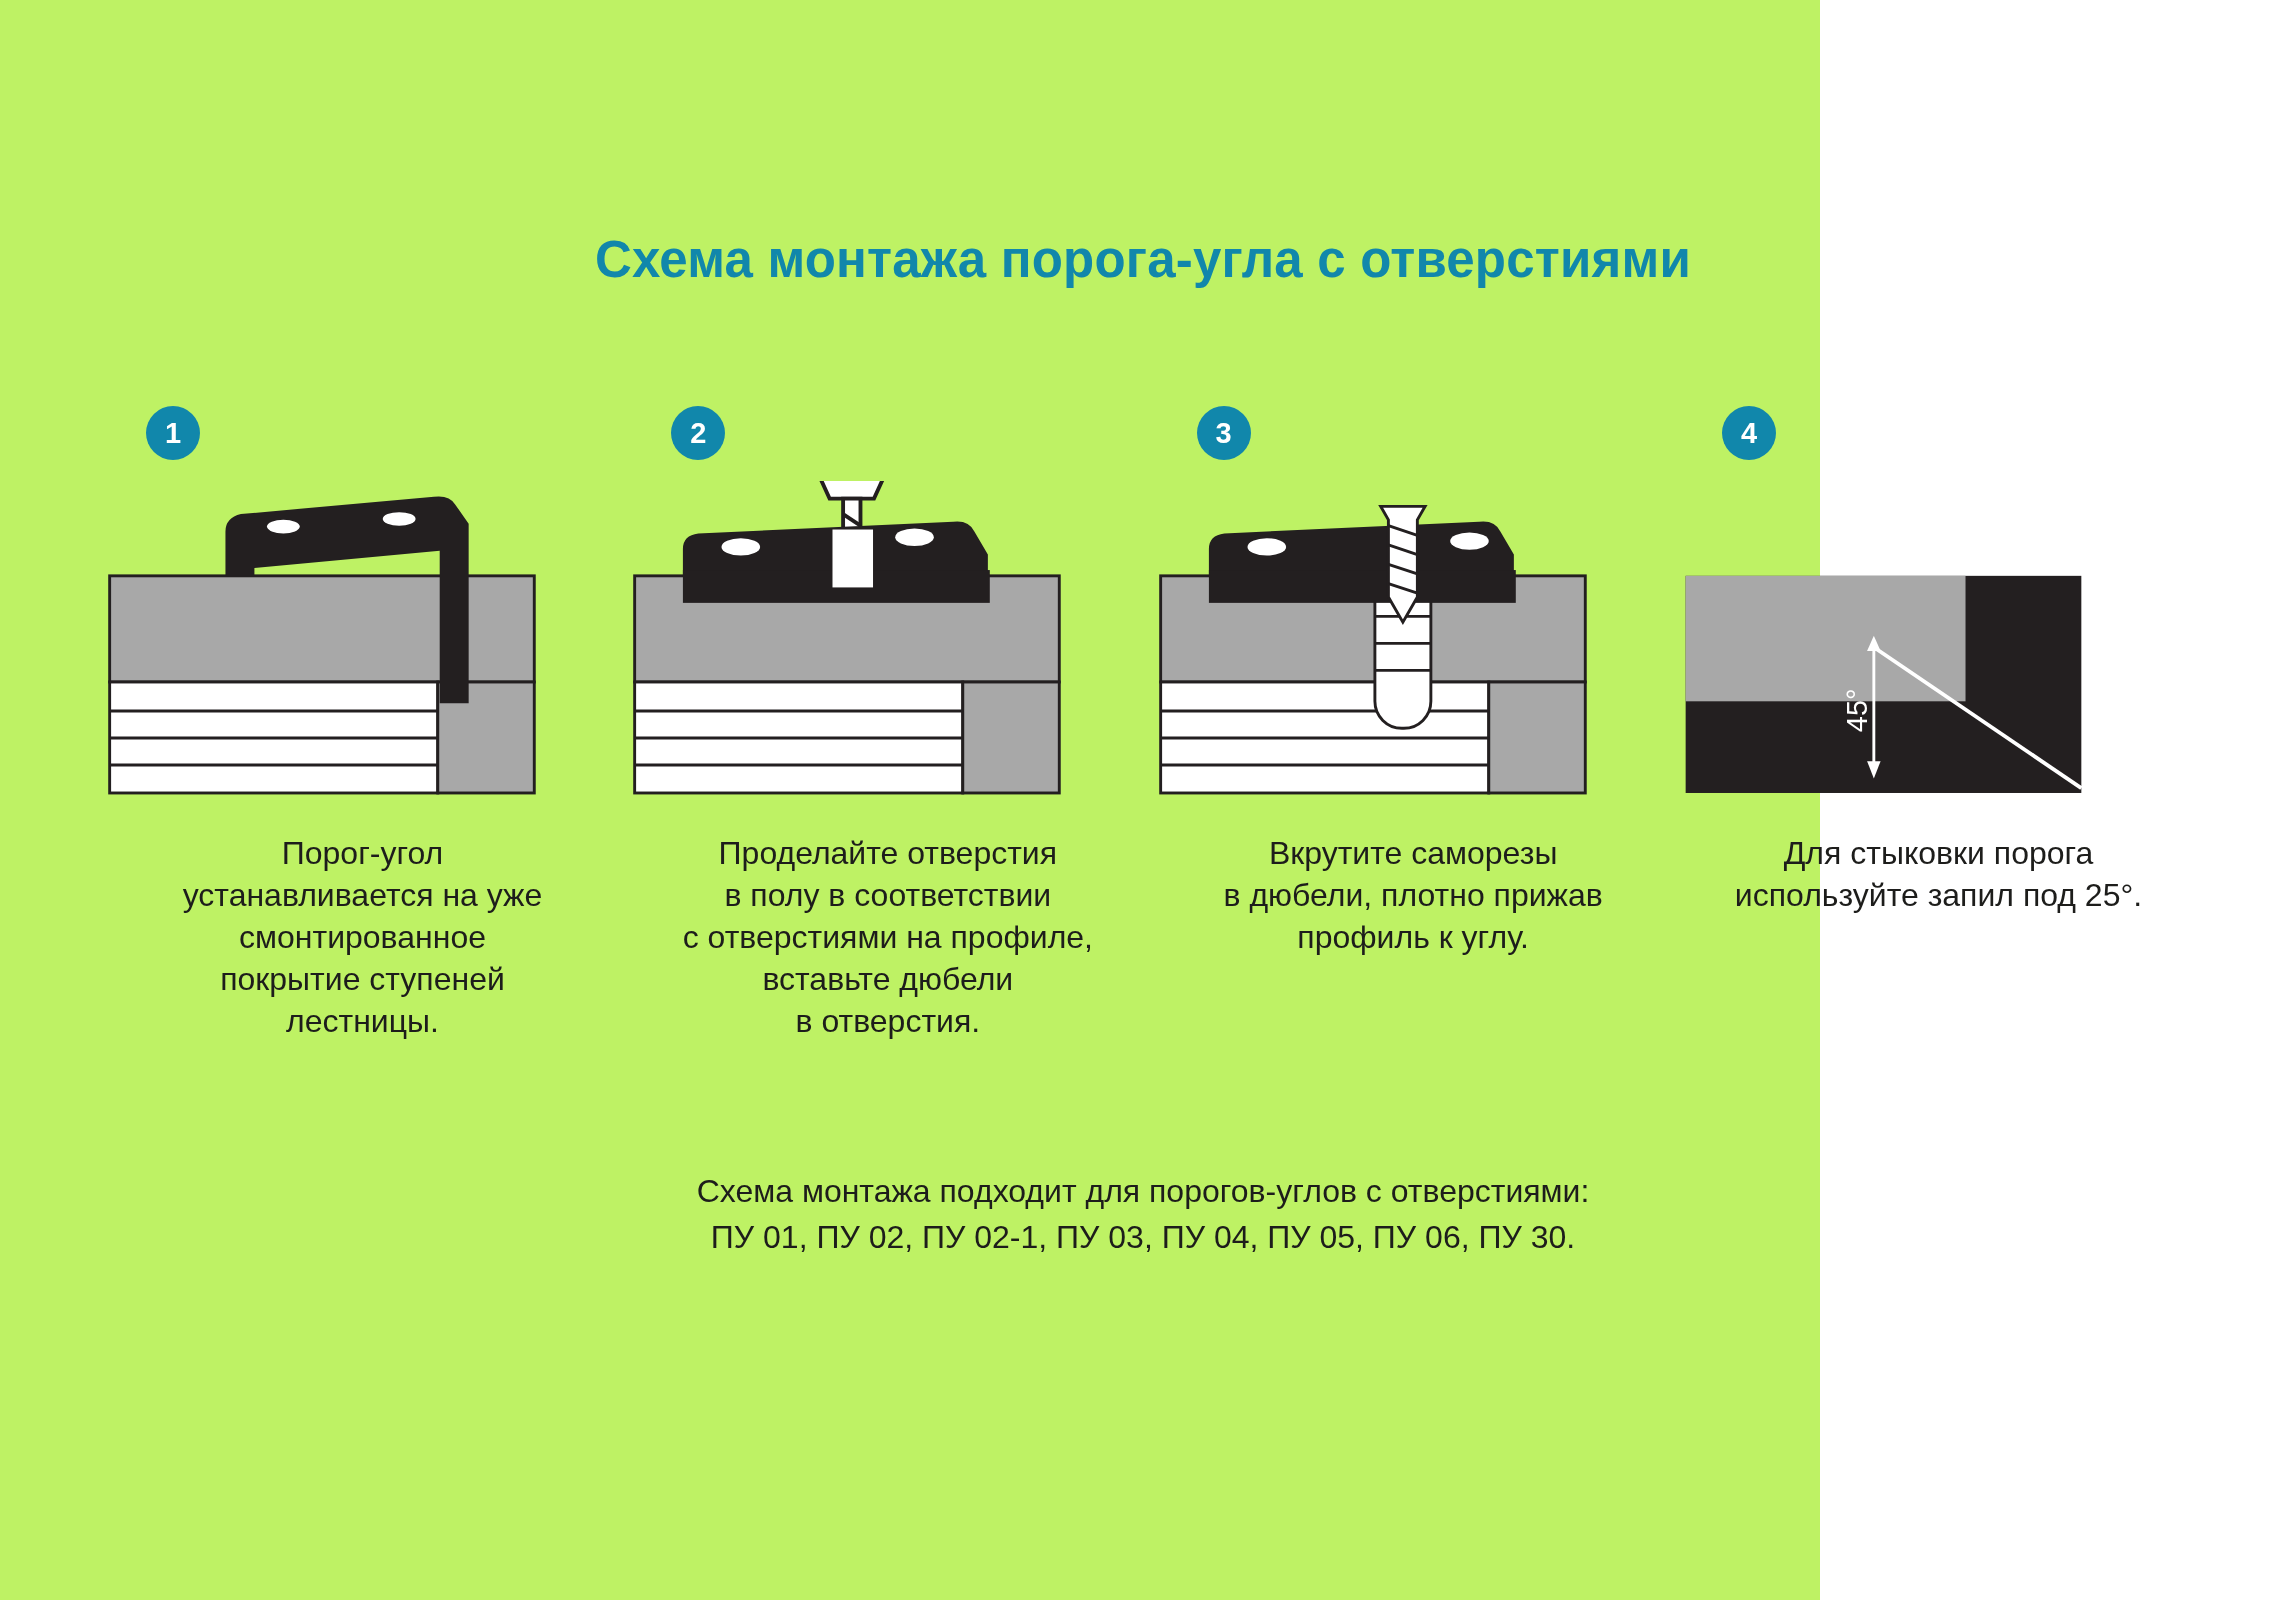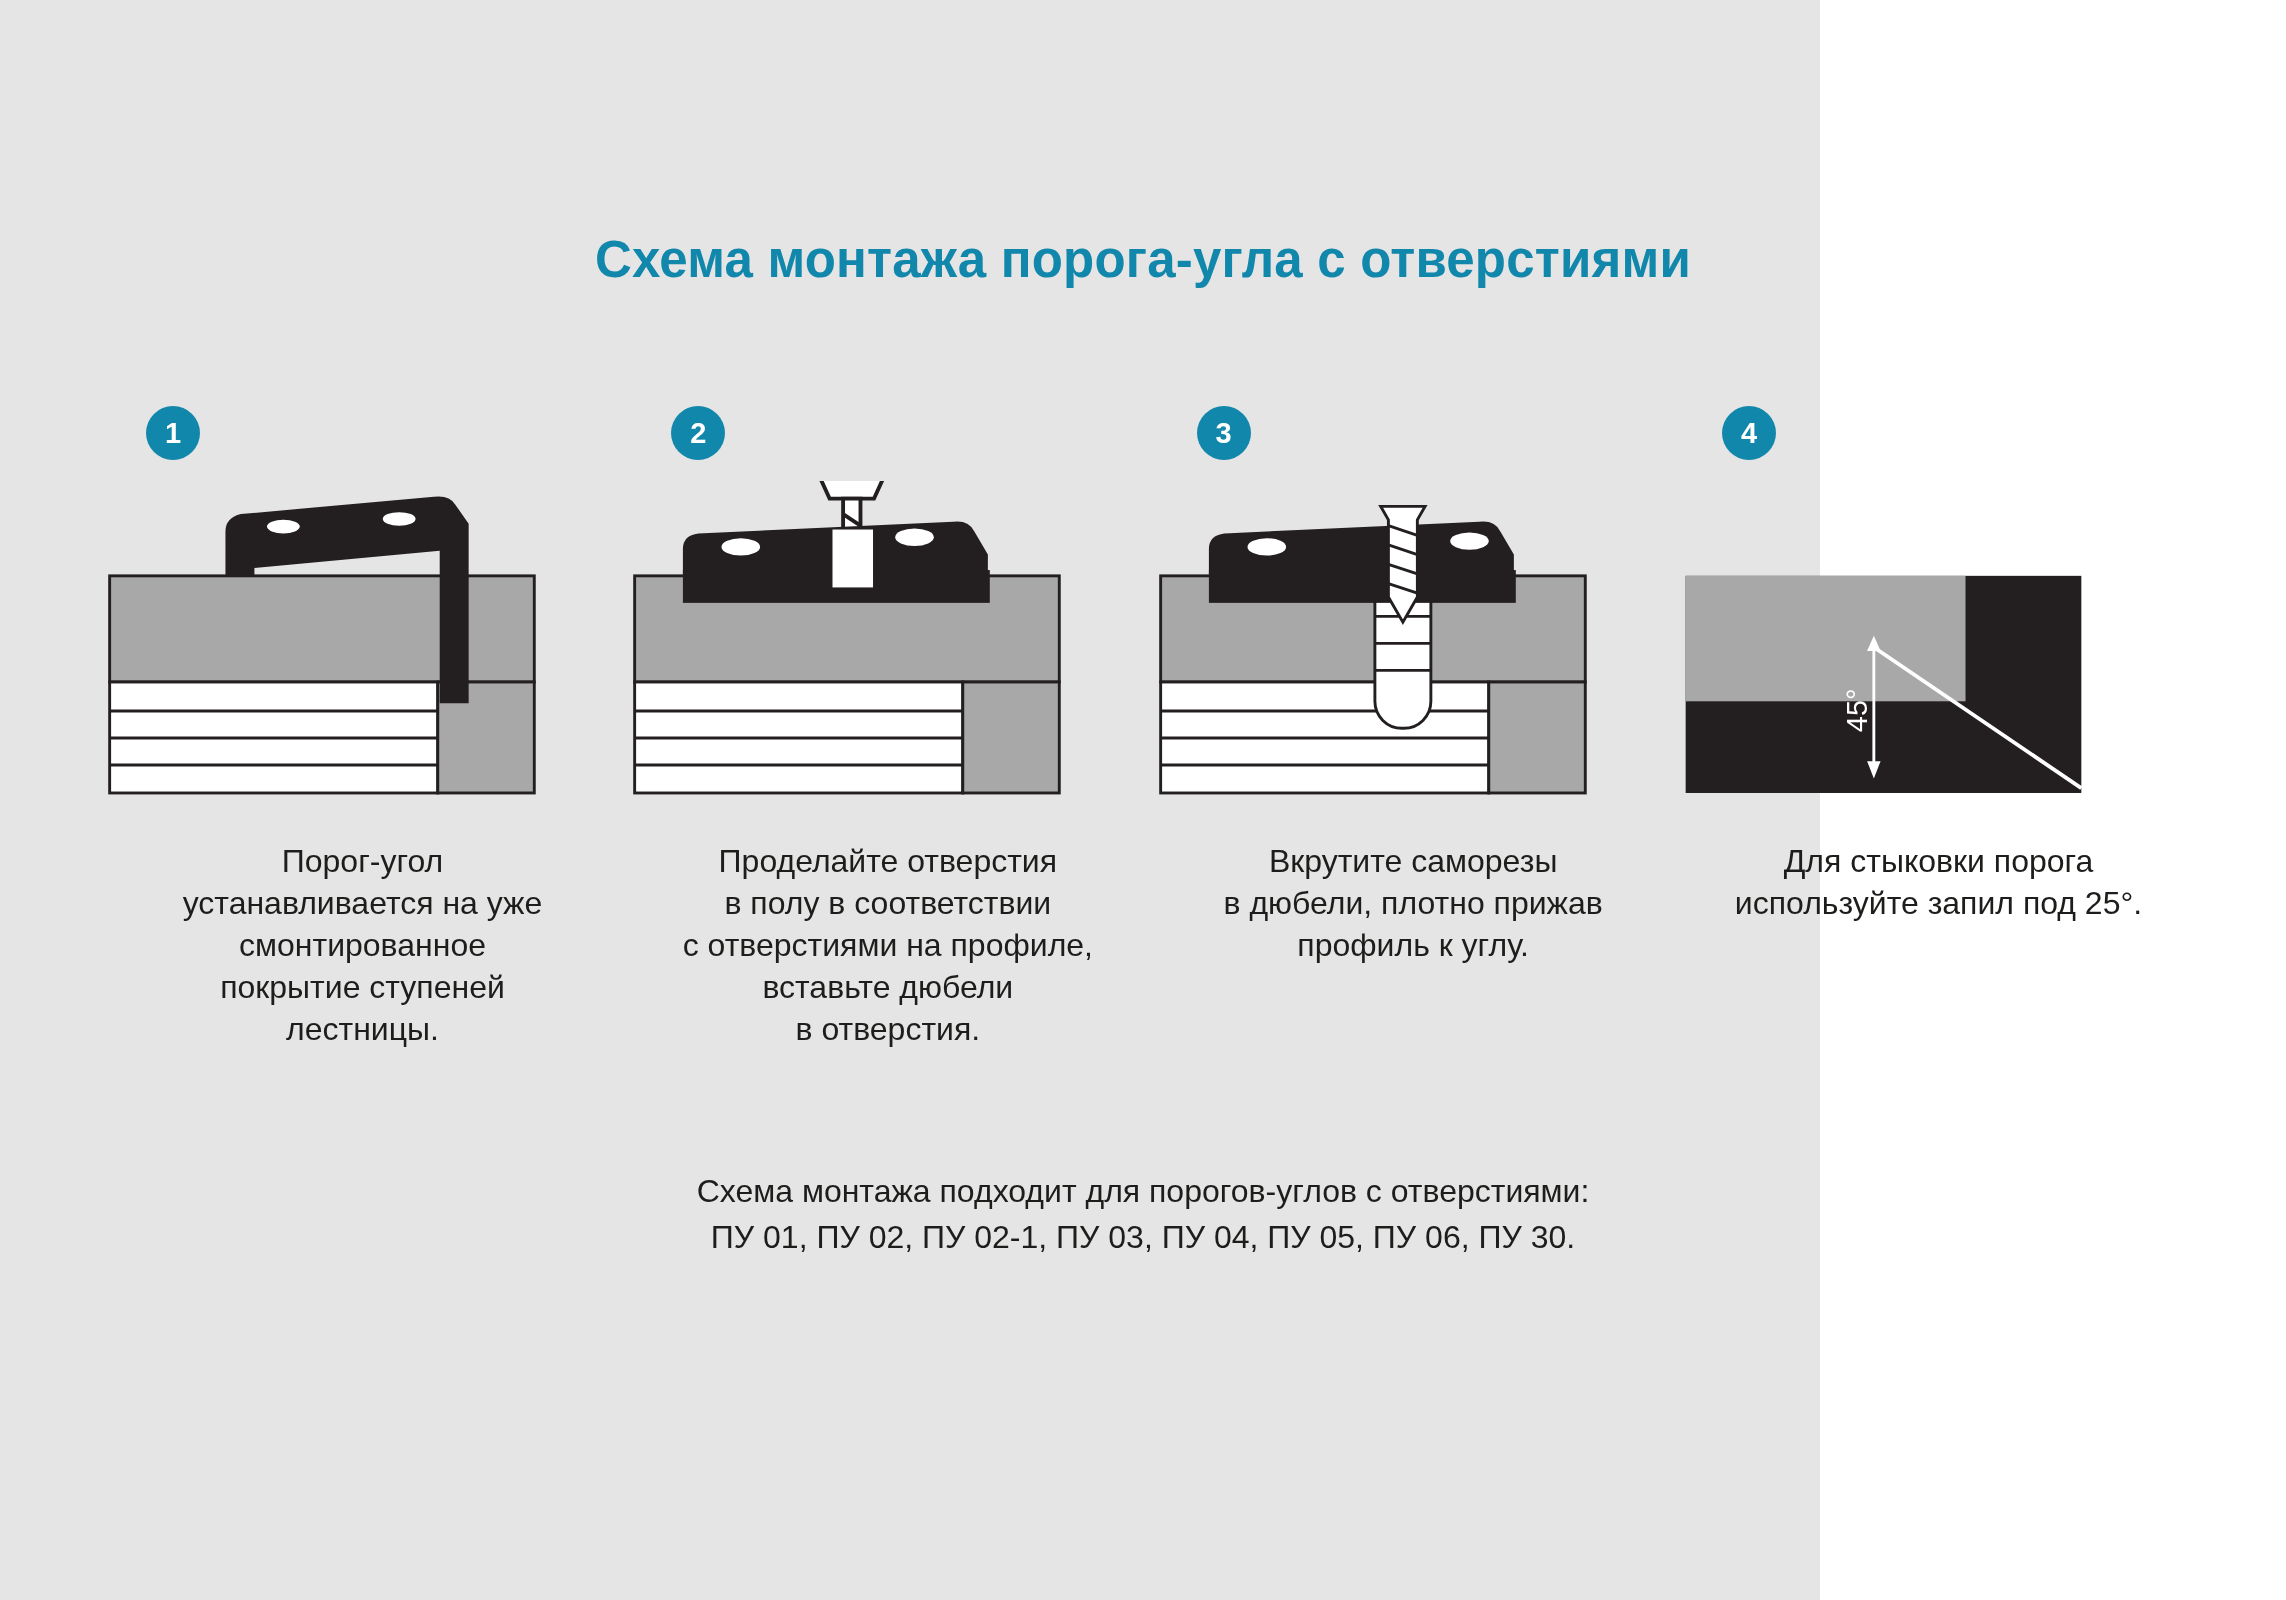--- a/index.html
+++ b/index.html
@@ -11,21 +11,21 @@
     font-family: "Liberation Sans", sans-serif;
     width: 2286px;
     height: 1601px;
     overflow: hidden;
     position: relative;
   }
   .page {
     position: relative;
     width: 1820px;
     height: 1601px;
-    background: #e5e5e5;
+    background: #bef264;
   }
   .title {
     position: absolute;
     top: 230px;
     left: 0;
     width: 2286px;
     text-align: center;
     font-size: 51px;
     font-weight: bold;
     color: #1187ab;
@@ -59,21 +59,21 @@
   }
   .figure {
     height: 328px;
     margin-top: 21px;
     position: relative;
   }
   .figure svg {
     display: block;
   }
   .caption {
-    margin-top: 31px;
+    margin-top: 23px;
     text-align: center;
     font-size: 32px;
     line-height: 42px;
     color: #1d1d1b;
     padding: 0 9.7px;
     white-space: pre-line;
   }
   .footer {
     position: absolute;
     top: 1168px;

